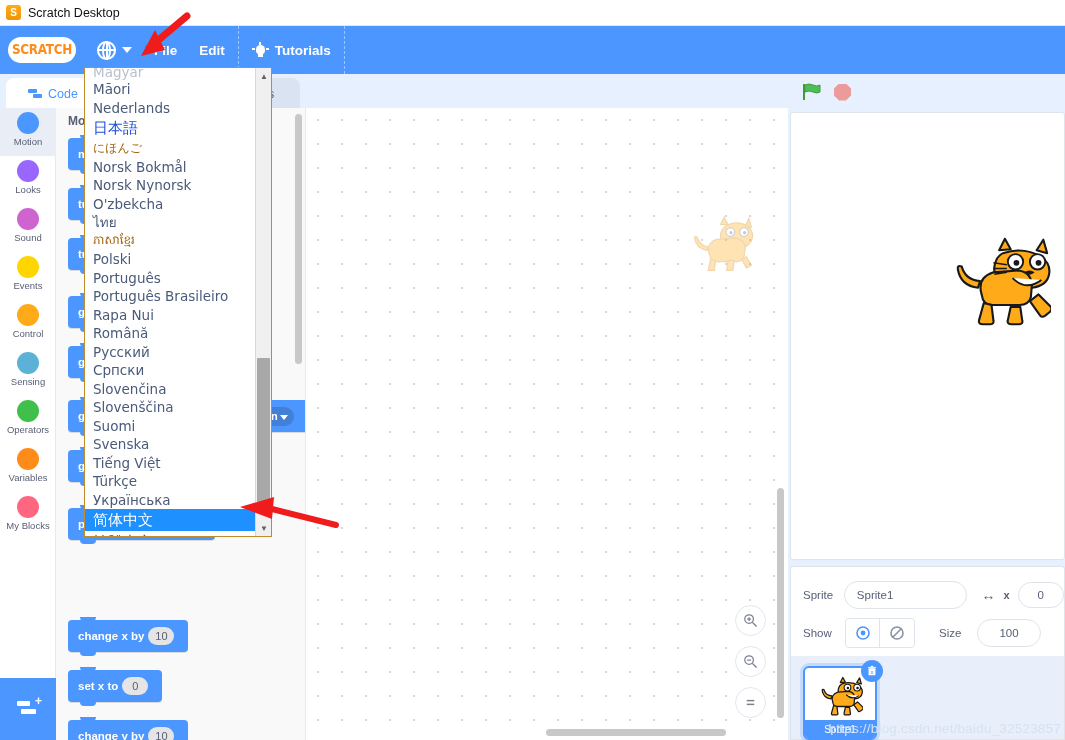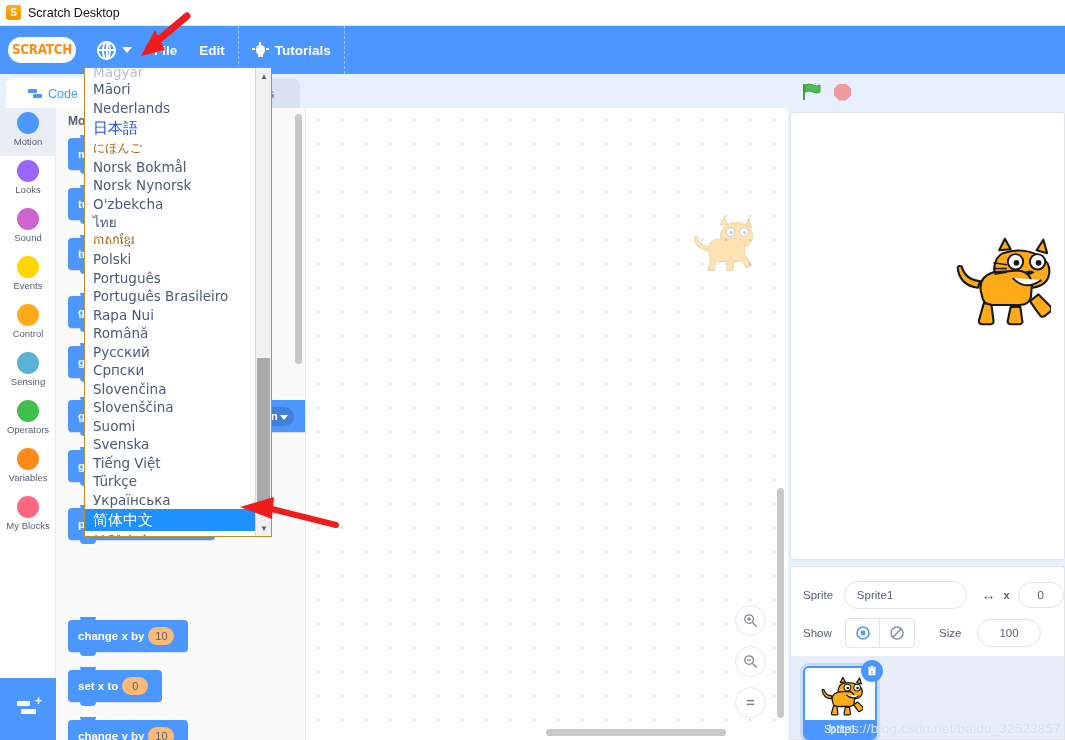--- a/index.html
+++ b/index.html
@@ -166,21 +166,21 @@
     content: ""; position: absolute; left: 12px; top: -3px;
     width: 16px; height: 4px; background: #4c97ff;
     border-radius: 0 0 4px 4px;
   }
   .blk::after {
     content: ""; position: absolute; left: 12px; bottom: -4px;
     width: 16px; height: 4px; background: #4c97ff;
     border-radius: 0 0 4px 4px;
   }
   .blk-val {
-    background: #fdba74; color: #575e75; border-radius: 10px;
+    background: #e5e5e5; color: #575e75; border-radius: 10px;
     min-width: 26px; height: 18px; margin: 0 4px;
     display: inline-flex; align-items: center; justify-content: center;
     font-size: 11px; font-weight: normal; padding: 0 5px;
   }
   .blk-drop {
     background: #4280d7; color: #fff; border-radius: 10px;
     height: 19px; margin: 0 4px; padding: 0 16px 0 9px;
     display: inline-flex; align-items: center; font-size: 11px;
     position: relative;
   }

